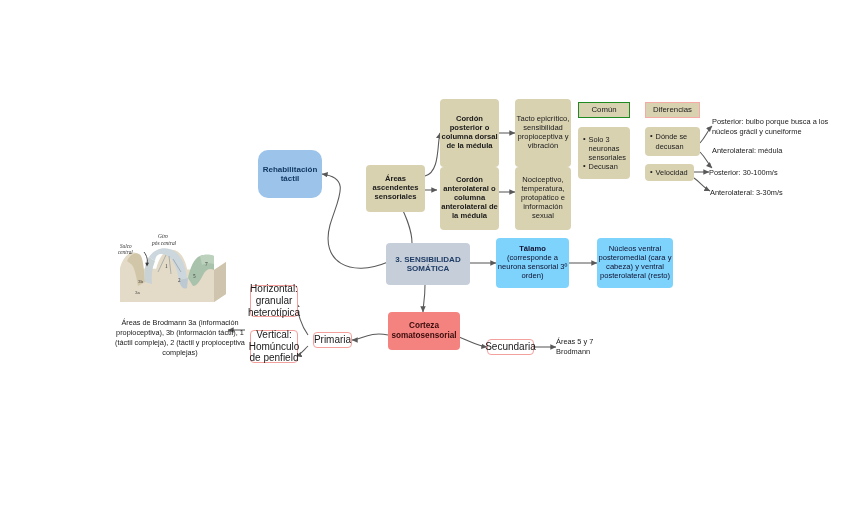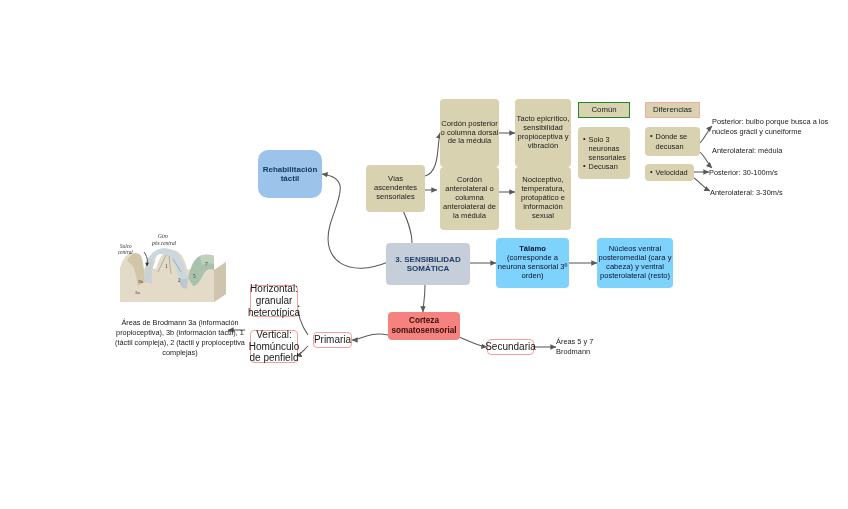--- a/index.html
+++ b/index.html
@@ -18,21 +18,21 @@
     box-sizing:border-box;
     display:flex;
     flex-direction:column;
     align-items:center;
     justify-content:center;
     text-align:center;
     border-radius:4px;
     line-height:1.18;
     z-index:2;
   }
-  .tan{background:#d8d2b1;color:#1a1a1a;font-size:7.6px;font-weight:normal;}
+  .tan{background:#d8d2b1;color:#1a1a1a;font-size:7.6px;font-weight:bold;}
   .tan-n{background:#d8d2b1;color:#1a1a1a;font-size:7.6px;font-weight:normal;}
   .blue{background:#9cc3ea;color:#123a63;font-size:8px;font-weight:bold;border-radius:10px;}
   .purple{background:#7dd3fc;color:#101030;font-size:7.6px;}
   .purple b{font-weight:bold;}
   .grey{background:#c6ced9;color:#1f3d66;font-size:8px;font-weight:bold;}
   .red{background:#f4827e;color:#3a0d0d;font-size:8.2px;font-weight:bold;}
   .outline-red{background:#ffffff;border:1.4px solid #f4a09c;color:#1a1a1a;font-size:10px;font-weight:normal;}
   .hdr{background:#d8d2b1;color:#1a1a1a;font-size:7.8px;font-weight:normal;border-radius:0;}
   .hdr.green-b{border:1.6px solid #1f8a1f;}
   .hdr.pink-b{border:1.6px solid #f6aaa6;}
@@ -145,40 +145,40 @@
       <text x="64" y="54" font-family="'Liberation Serif',serif" font-size="5.2" fill="#333">2</text>
       <text x="79" y="50" font-family="'Liberation Serif',serif" font-size="5.2" fill="#333">5</text>
       <text x="91" y="38" font-family="'Liberation Serif',serif" font-size="5.4" fill="#333">7</text>
     </svg>
   </div>
 
   <div class="caption" style="left:112px;top:318px;width:136px;">Áreas de Brodmann 3a (información propioceptiva), 3b (información táctil), 1 (táctil compleja), 2 (táctil y propioceptiva complejas)</div>
 
   <div class="node blue" style="left:258px;top:150px;width:64px;height:48px;">Rehabilitación táctil</div>
 
-  <div class="node tan" style="left:366px;top:165px;width:59px;height:47px;">Vías ascendentes sensoriales</div>
+  <div class="node tan" style="left:366px;top:165px;width:59px;height:47px;">Áreas ascendentes sensoriales</div>
 
   <div class="node tan" style="left:440px;top:99px;width:59px;height:68px;">Cordón posterior o columna dorsal de la médula</div>
 
   <div class="node tan" style="left:440px;top:167px;width:59px;height:63px;">Cordón anterolateral o columna anterolateral de la médula</div>
 
   <div class="node tan-n" style="left:515px;top:99px;width:56px;height:68px;">Tacto epicrítico, sensibilidad propioceptiva y vibración</div>
 
   <div class="node tan-n" style="left:515px;top:167px;width:56px;height:63px;">Nociceptivo, temperatura, protopático e información sexual</div>
 
   <div class="node grey" style="left:386px;top:243px;width:84px;height:42px;">3. SENSIBILIDAD SOMÁTICA</div>
 
   <div class="node purple" style="left:496px;top:238px;width:73px;height:50px;">
     <b>Tálamo</b>
     <span>(corresponde a neurona sensorial 3º orden)</span>
   </div>
 
   <div class="node purple" style="left:597px;top:238px;width:76px;height:50px;">Núcleos ventral posteromedial (cara y cabeza) y ventral posterolateral (resto)</div>
 
-  <div class="node red" style="left:388px;top:312px;width:72px;height:28px;">Corteza somatosensorial</div>
+  <div class="node red" style="left:388px;top:312px;width:72px;height:38px;">Corteza somatosensorial</div>
 
   <div class="node outline-red" style="left:313px;top:332px;width:39px;height:16px;">Primaria</div>
 
   <div class="node outline-red" style="left:487px;top:339px;width:47px;height:16px;">Secundaria</div>
 
   <div class="node outline-red" style="left:250px;top:285px;width:48px;height:32px;">Horizontal: granular heterotípica</div>
 
   <div class="node outline-red" style="left:250px;top:330px;width:48px;height:33px;">Vertical: Homúnculo de penfield</div>
 
   <div class="plain" style="left:556px;top:337px;width:70px;">Áreas 5 y 7 Brodmann</div>

